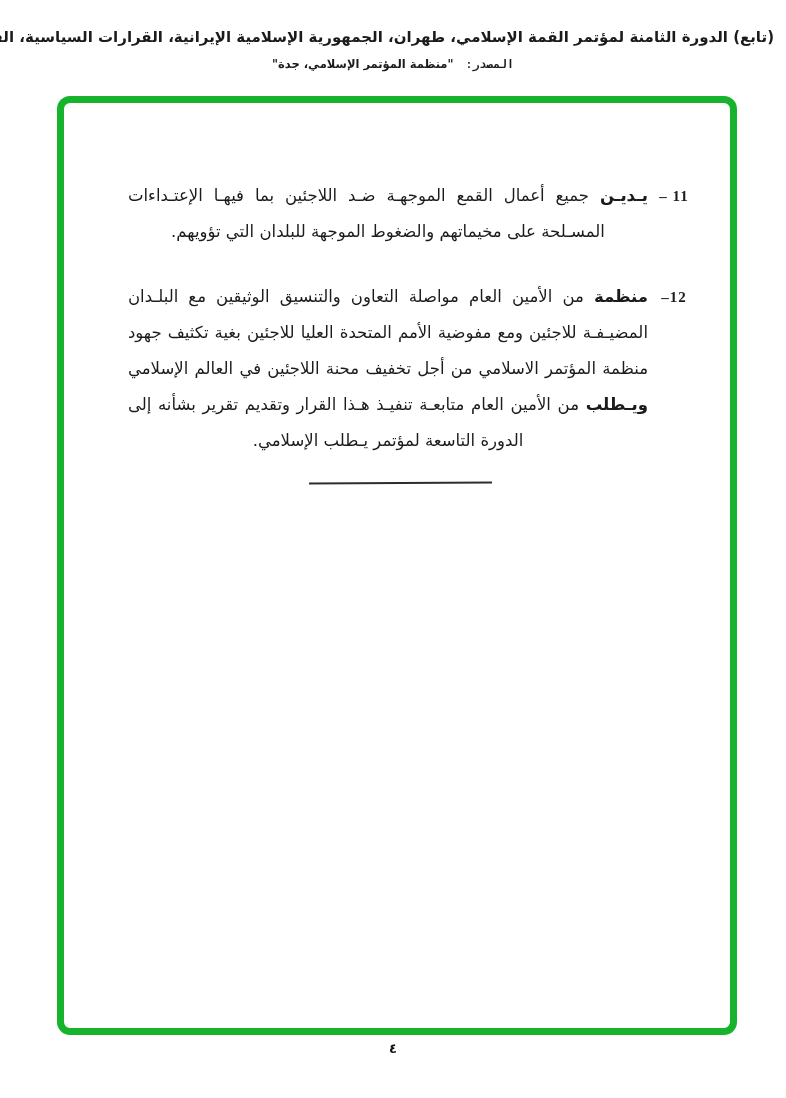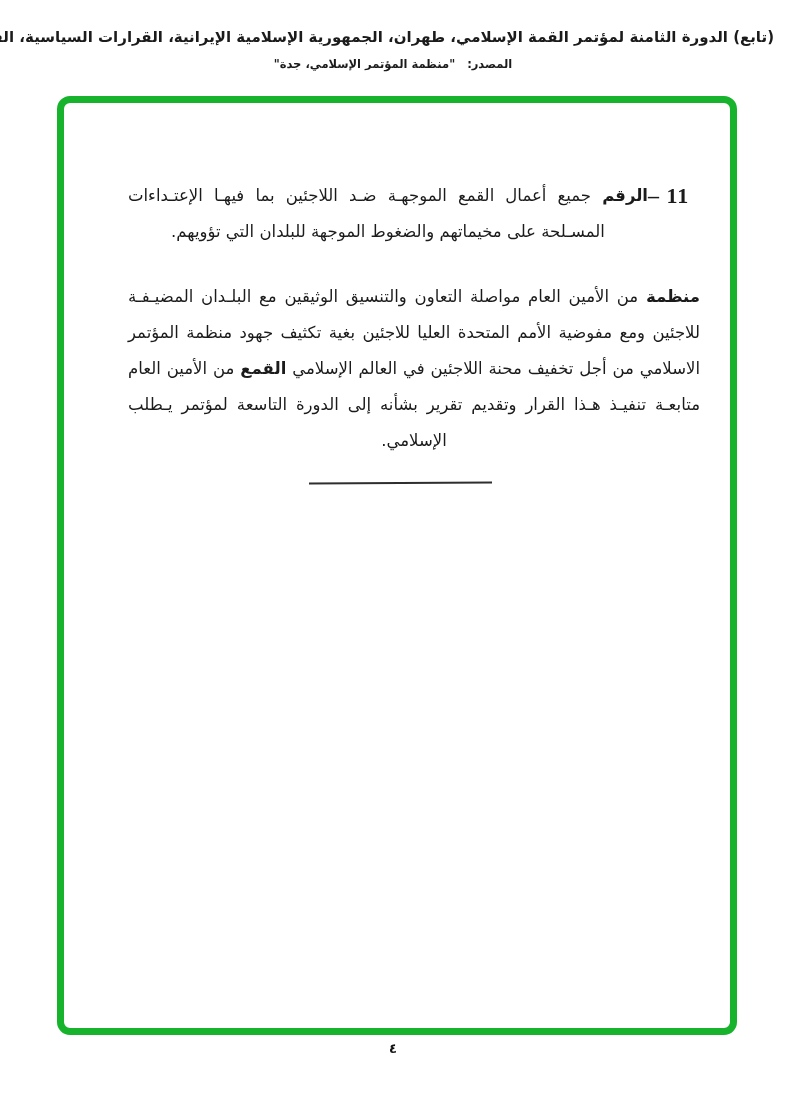--- a/index.html
+++ b/index.html
@@ -23,42 +23,42 @@
     white-space: nowrap;
   }
   .header-line2 {
     position: absolute;
     top: 57px; left: 0; right: 0;
     direction: rtl;
     text-align: center;
     font-size: 11.5px;
     font-weight: bold;
   }
-  .header-line2 .src-label { margin-left: 8px; }
+  .header-line2 .src-label { margin-left: 8px; font-family: Liberation Mono, monospace; }
   .doc-frame {
     position: absolute;
     left: 57px; top: 96px;
     width: 680px; height: 939px;
     box-sizing: border-box;
     border: 7px solid #18b32c;
     border-radius: 13px;
     background: #ffffff;
   }
   .doc-content {
     direction: rtl;
     padding: 75px 30px 0 64px;
   }
   .res-item { display: flex; }
   .res-item + .res-item { margin-top: 29px; }
   .res-num {
     flex: 0 0 52px;
     direction: rtl;
-    text-align: left;
+    text-align: center;
     font-family: "Liberation Serif", serif;
-    font-size: 22px;
+    font-size: 15px;
     font-weight: bold;
     line-height: 36px;
     letter-spacing: 1px;
   }
   .res-body {
     flex: 1;
     font-size: 16.5px;
     line-height: 36px;
     text-align: justify;
     text-align-last: center;
@@ -93,27 +93,28 @@
     <span class="src-label">المصدر:</span>
     <span>"منظمة المؤتمر الإسلامي، جدة"</span>
   </div>
 
   <div class="doc-frame">
     <div class="doc-content">
 
       <div class="res-item">
         <div class="res-num">11 –</div>
         <div class="res-body">
-          <b>الرقم</b><span> جميع أعمال القمع الموجهـة ضـد اللاجئين بما فيهـا الإعتـداءات المسـلحة على مخيماتهم والضغوط الموجهة للبلدان التي تؤويهم.</span>
+          <b>يـديـن</b><span> جميع أعمال القمع الموجهـة ضـد اللاجئين بما فيهـا الإعتـداءات المسـلحة على مخيماتهم والضغوط الموجهة للبلدان التي تؤويهم.</span>
         </div>
       </div>
 
       <div class="res-item">
+        <div class="res-num">12–</div>
         <div class="res-body">
-          <b>منظمة</b><span> من الأمين العام مواصلة التعاون والتنسيق الوثيقين مع البلـدان المضيـفـة للاجئين ومع مفوضية الأمم المتحدة العليا للاجئين بغية تكثيف جهود منظمة المؤتمر الاسلامي من أجل تخفيف محنة اللاجئين في العالم الإسلامي </span><b>القمع</b><span> من الأمين العام متابعـة تنفيـذ هـذا القرار وتقديم تقرير بشأنه إلى الدورة التاسعة لمؤتمر يـطلب الإسلامي.</span>
+          <b>منظمة</b><span> من الأمين العام مواصلة التعاون والتنسيق الوثيقين مع البلـدان المضيـفـة للاجئين ومع مفوضية الأمم المتحدة العليا للاجئين بغية تكثيف جهود منظمة المؤتمر الاسلامي من أجل تخفيف محنة اللاجئين في العالم الإسلامي </span><b>ويـطلب</b><span> من الأمين العام متابعـة تنفيـذ هـذا القرار وتقديم تقرير بشأنه إلى الدورة التاسعة لمؤتمر يـطلب الإسلامي.</span>
         </div>
       </div>
 
       <div class="section-divider"></div>
 
     </div>
   </div>
 
   <div class="page-number">٤</div>
 

